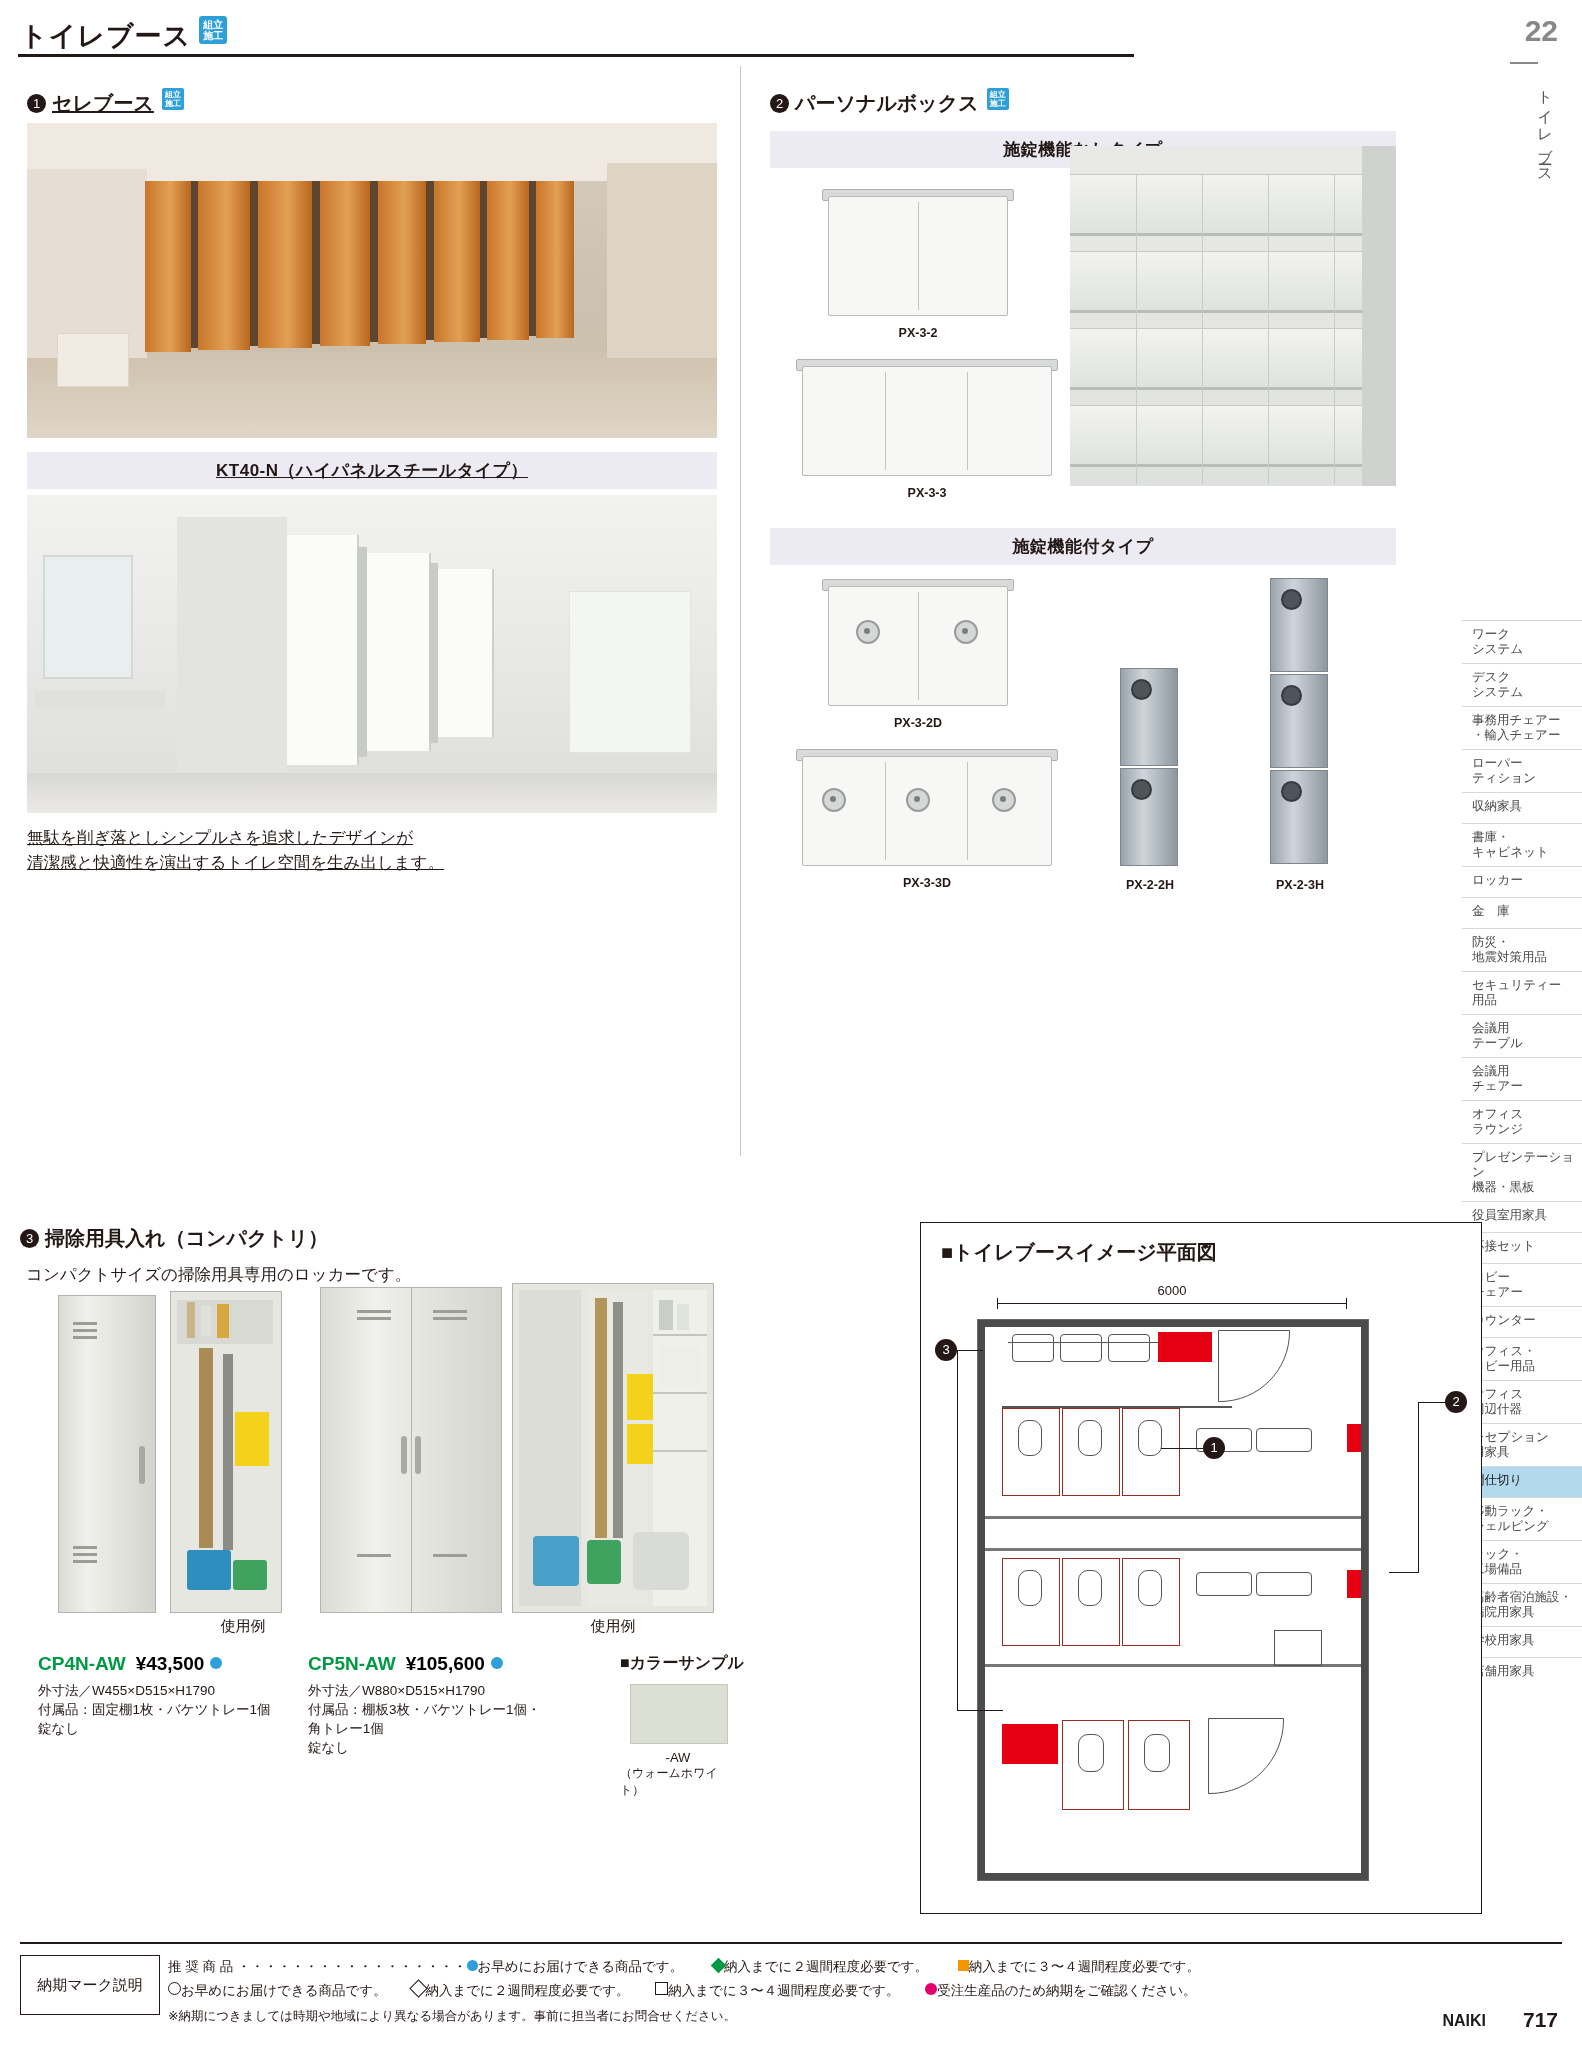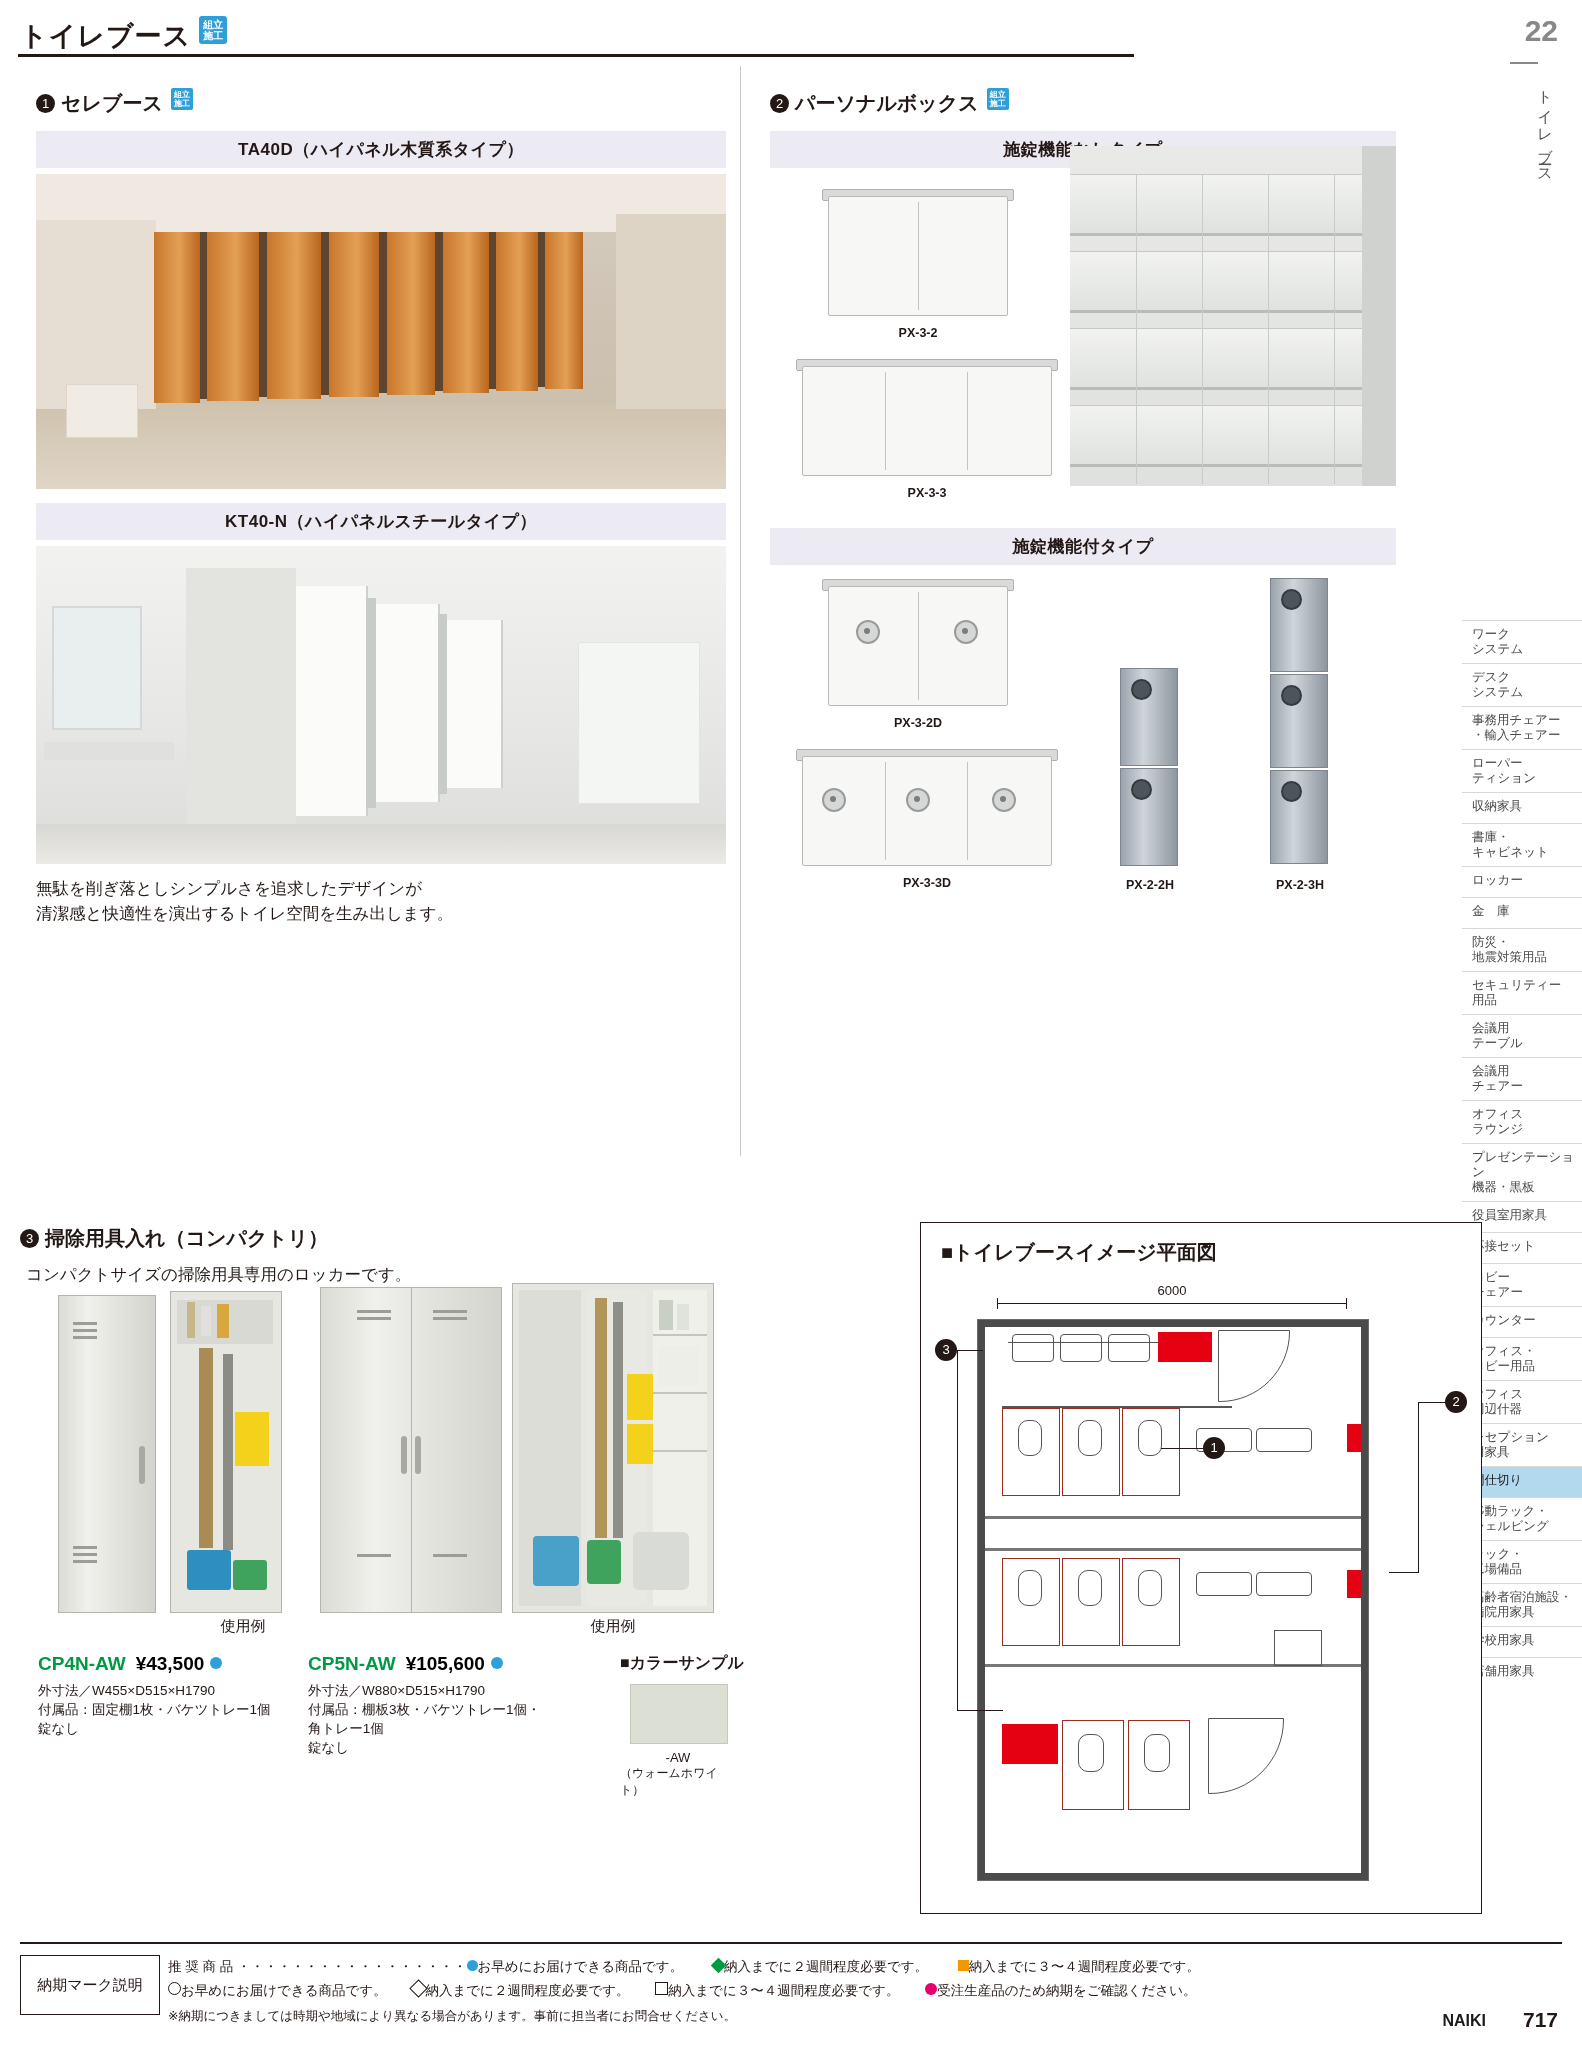--- a/index.html
+++ b/index.html
@@ -236,26 +236,25 @@
       <div class="rail-item">
         <div>学校用家具</div>
       </div>
       <div class="rail-item">
         <div>店舗用家具</div>
       </div>
     </div>
 
   <div class="vdivider"></div>
 
-  <div style="position:absolute;left:36px;top:88px;width:700px;">
+  <div style="position:absolute;left:27px;top:88px;width:700px;text-decoration:underline;">
     <div class="sec-title">
       <span class="num-badge">1</span><span>セレブース</span><span class="badge-kumitate badge-sm"><span>組立</span><span>施工</span></span>
     </div>
 
-    <div class="band" style="margin-top:14px;width:690px;">TA40D（ハイパネル木質系タイプ）</div>
 
     <div class="photo ph-wood" style="width:690px;height:315px;margin-top:6px;">
       <div class="ceil"></div>
         <div class="floor"></div>
       <div class="wallL"></div>
         <div class="wallR"></div>
       <div class="panel" style="left:118px;width:46px;bottom:86px;"></div>
       <div class="gap" style="left:164px;width:7px;bottom:90px;"></div>
       <div class="panel" style="left:171px;width:52px;bottom:88px;"></div>
       <div class="gap" style="left:223px;width:8px;bottom:92px;"></div>

